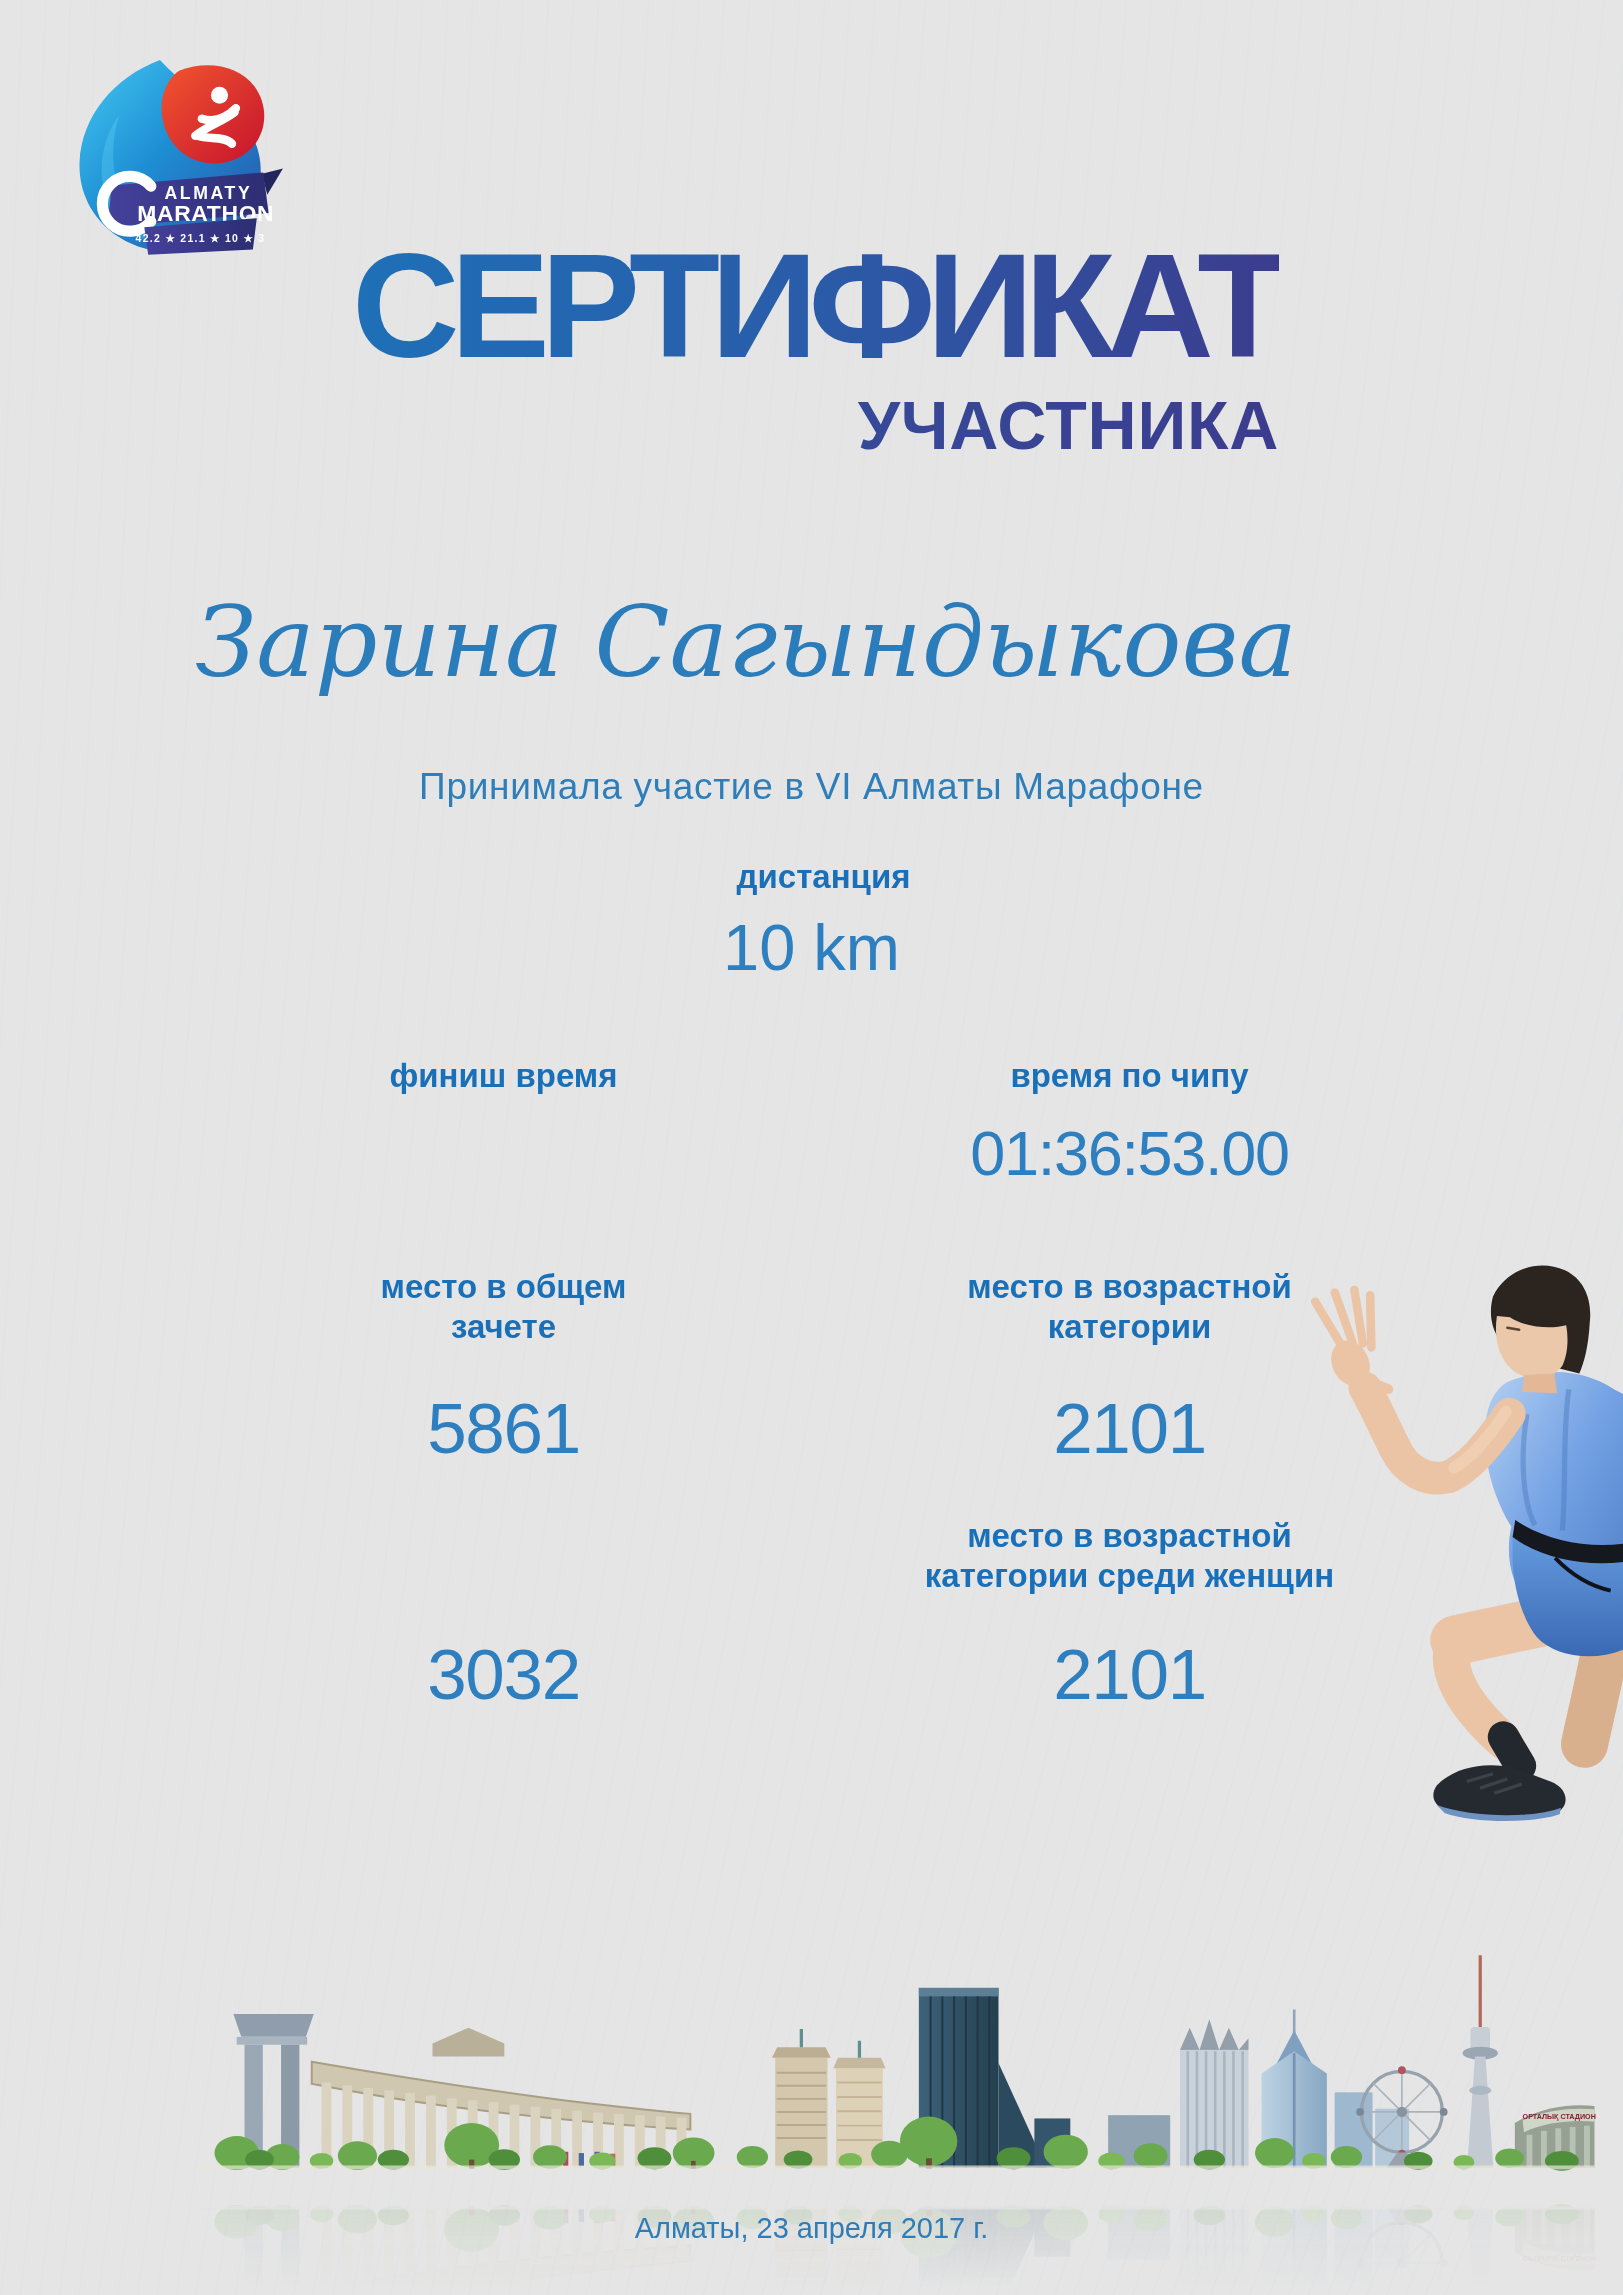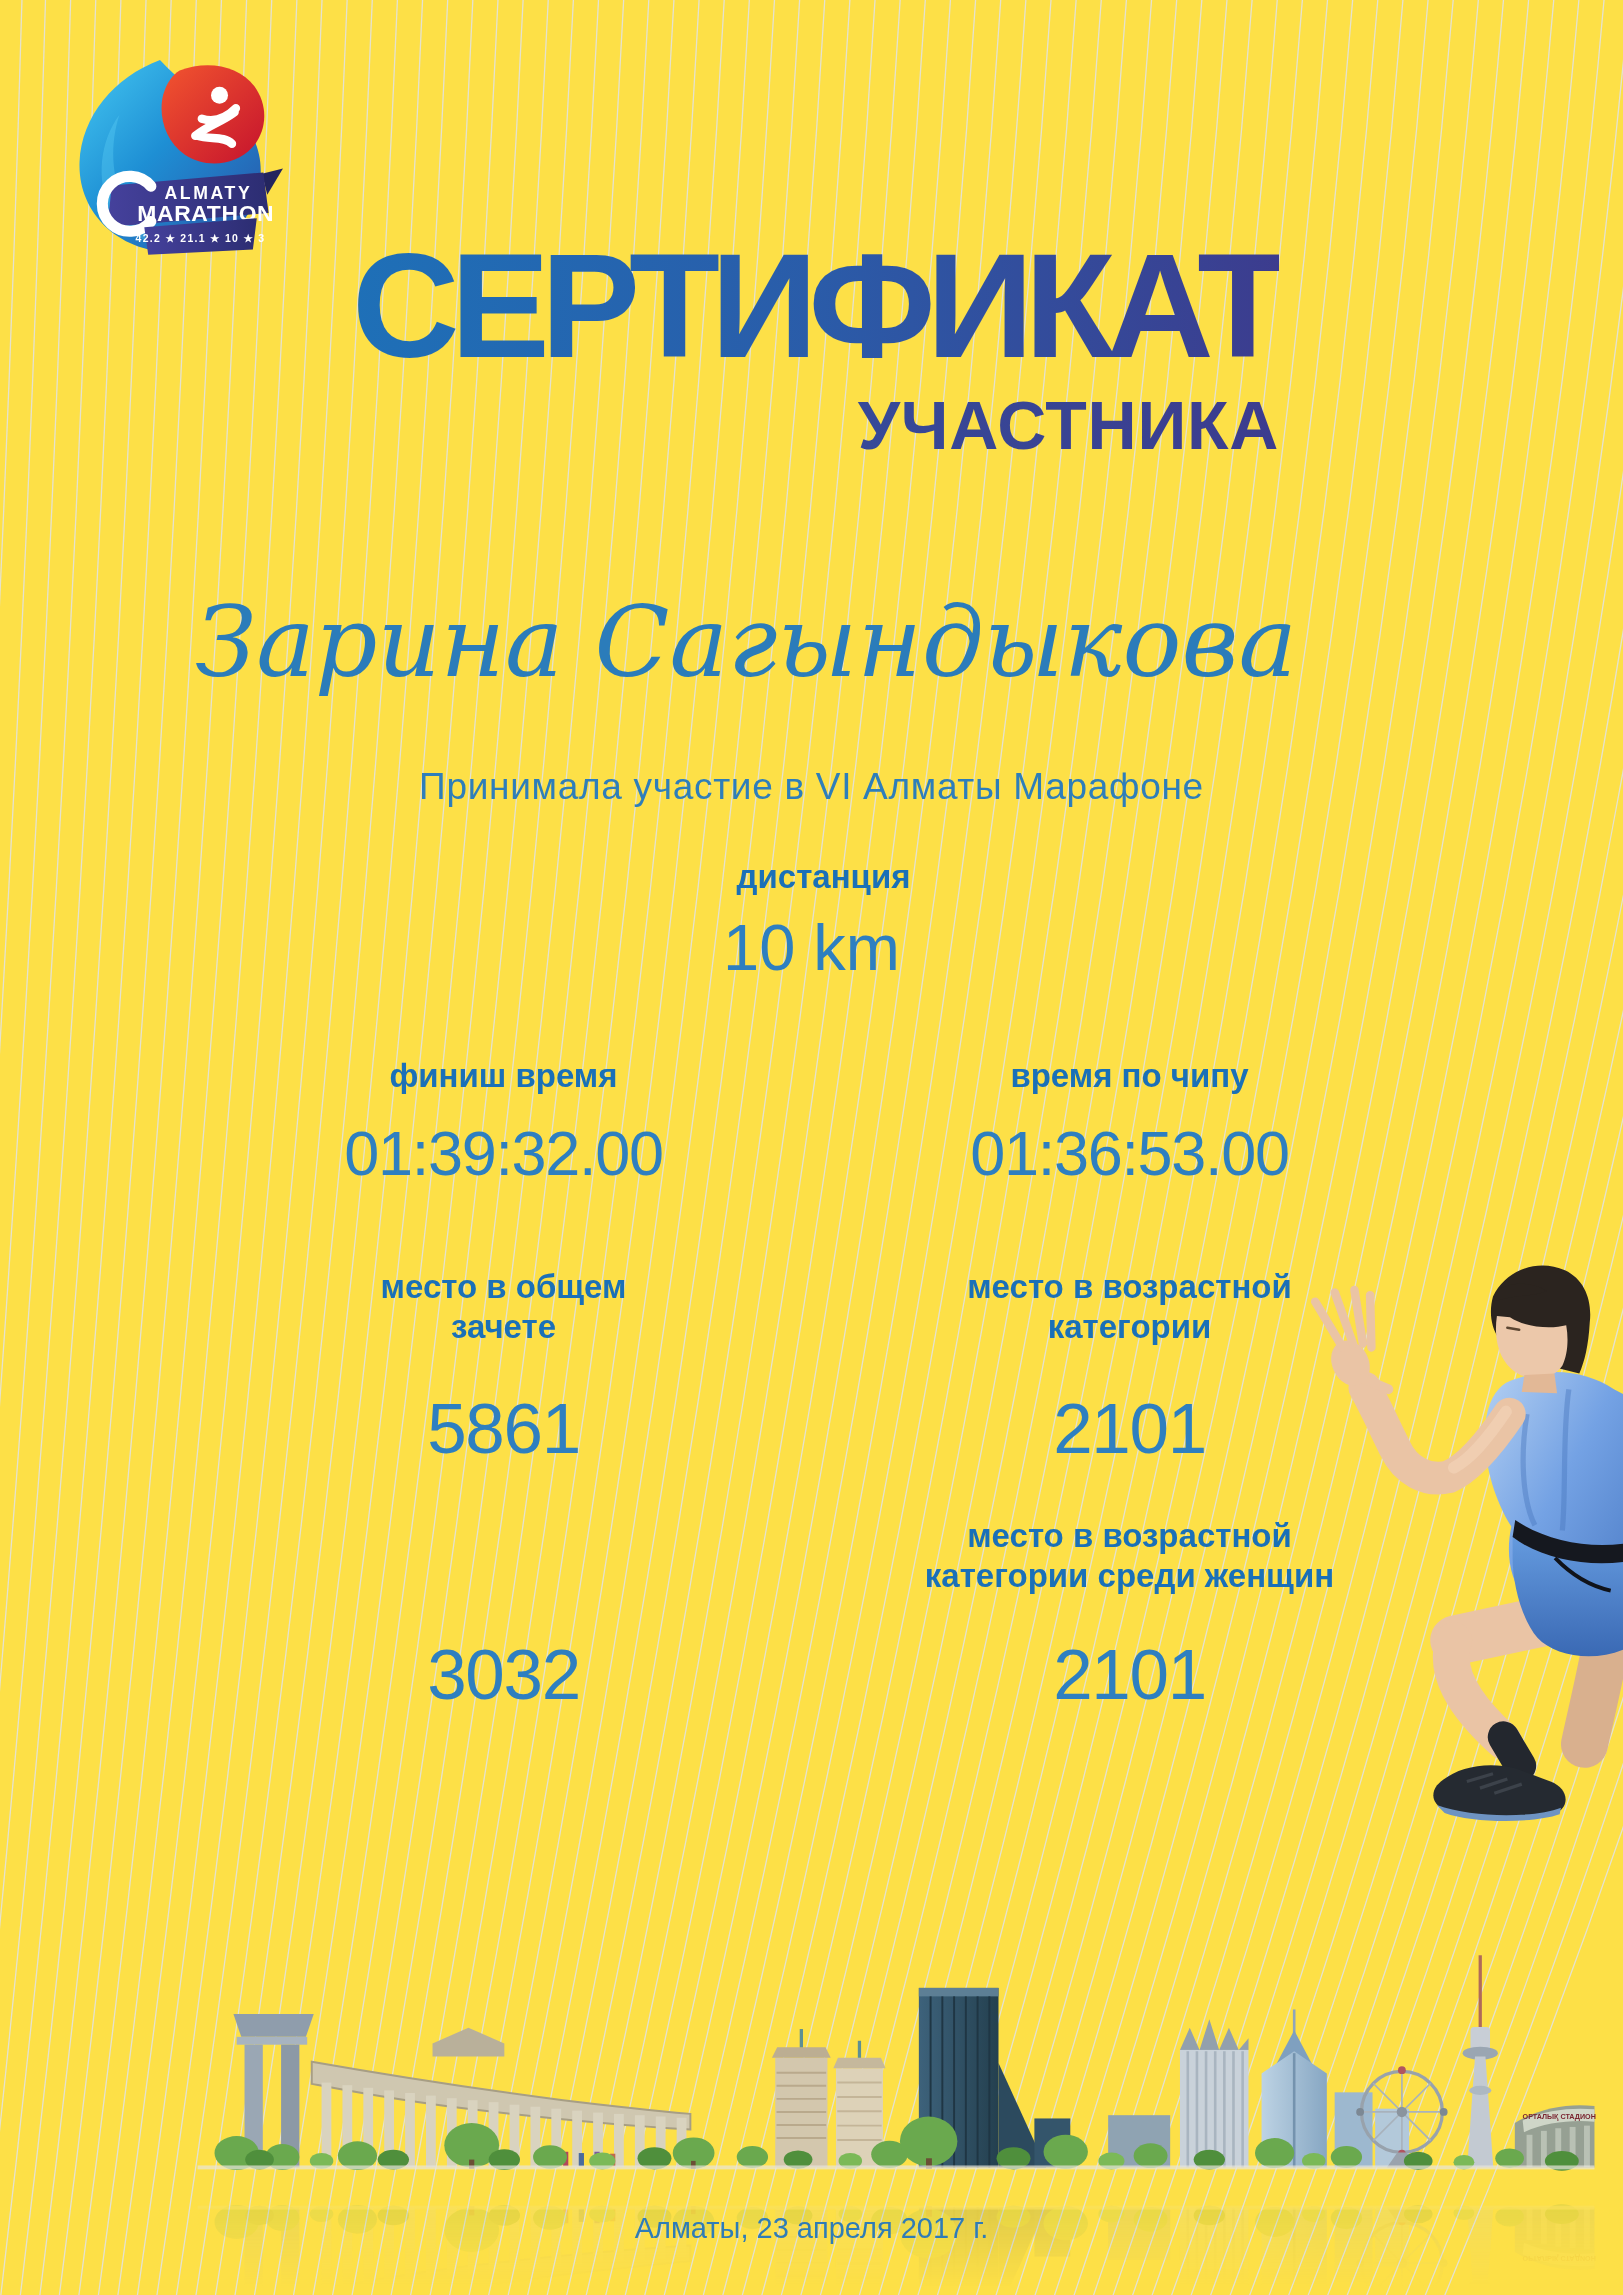--- a/index.html
+++ b/index.html
@@ -1,18 +1,18 @@
 <!DOCTYPE html>
 <html style="font-size:10.5px"><head>
 <meta charset="utf-8">
 <style>
   html,body{margin:0;padding:0;background:#ffffff;}
   .certificate{
     position:relative;width:1623px;height:2295px;overflow:hidden;
-    background:#fde047;font-family:"Liberation Sans",sans-serif;
+    background:#e5e5e5;font-family:"Liberation Sans",sans-serif;
   }
   #bg-lines{position:absolute;left:0;top:0;z-index:0;}
   .layer{position:absolute;z-index:2;}
 
   
   .logo{left:67px;top:56px;width:220px;height:208px;z-index:3;}
 
   
   .title-block{left:235px;top:230px;width:1044px;text-align:right;z-index:2;}
   .title{
@@ -231,23 +231,20 @@
   <div class="layer center-col" style="top:857px;padding-left:12px;">
     <div class="stat-label">дистанция</div>
   </div>
   <div class="layer center-col" style="top:910px;">
     <div class="stat-value v-dist">10 km</div>
   </div>
 
   <div class="layer left-col" style="top:1056px;">
     <div class="stat-label">финиш время</div>
   </div>
-  <div class="layer left-col" style="top:1117px;">
-    <div class="stat-value v-time">01:39:32.00</div>
-  </div>
   <div class="layer right-col" style="top:1056px;">
     <div class="stat-label">время по чипу</div>
   </div>
   <div class="layer right-col" style="top:1117px;">
     <div class="stat-value v-time">01:36:53.00</div>
   </div>
 
   <div class="layer left-col" style="top:1267px;">
     <div class="stat-label w480">место в общем зачете</div>
   </div>

